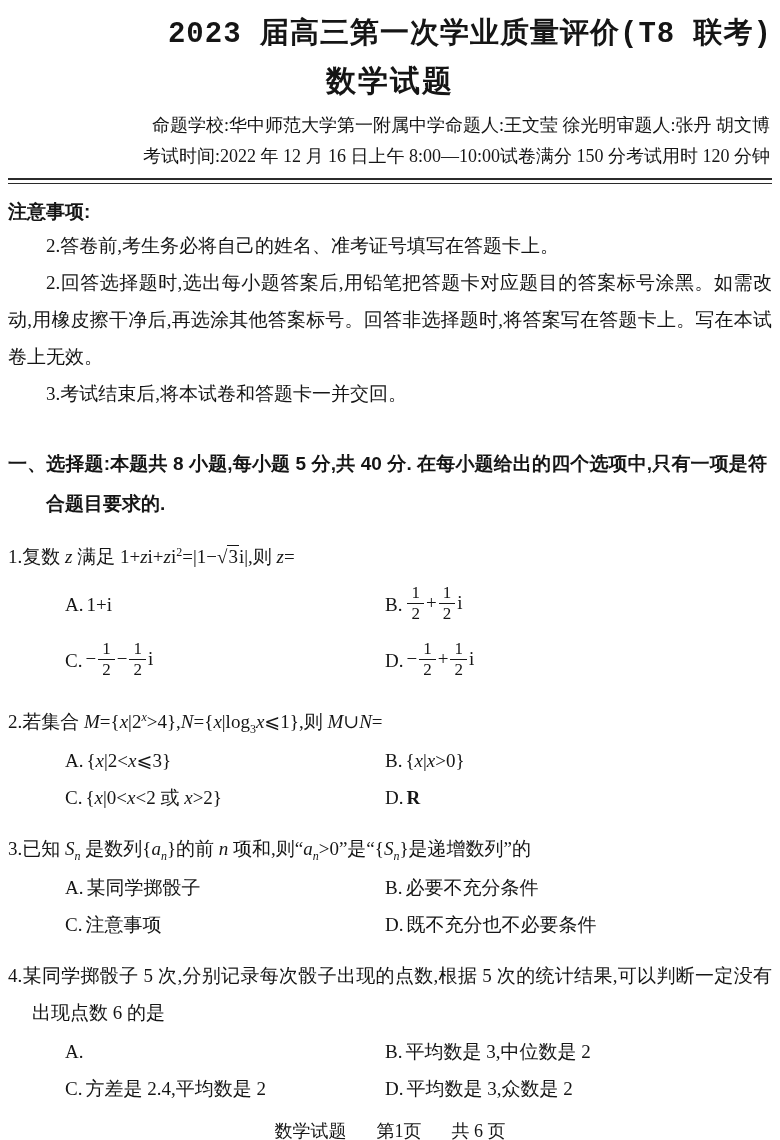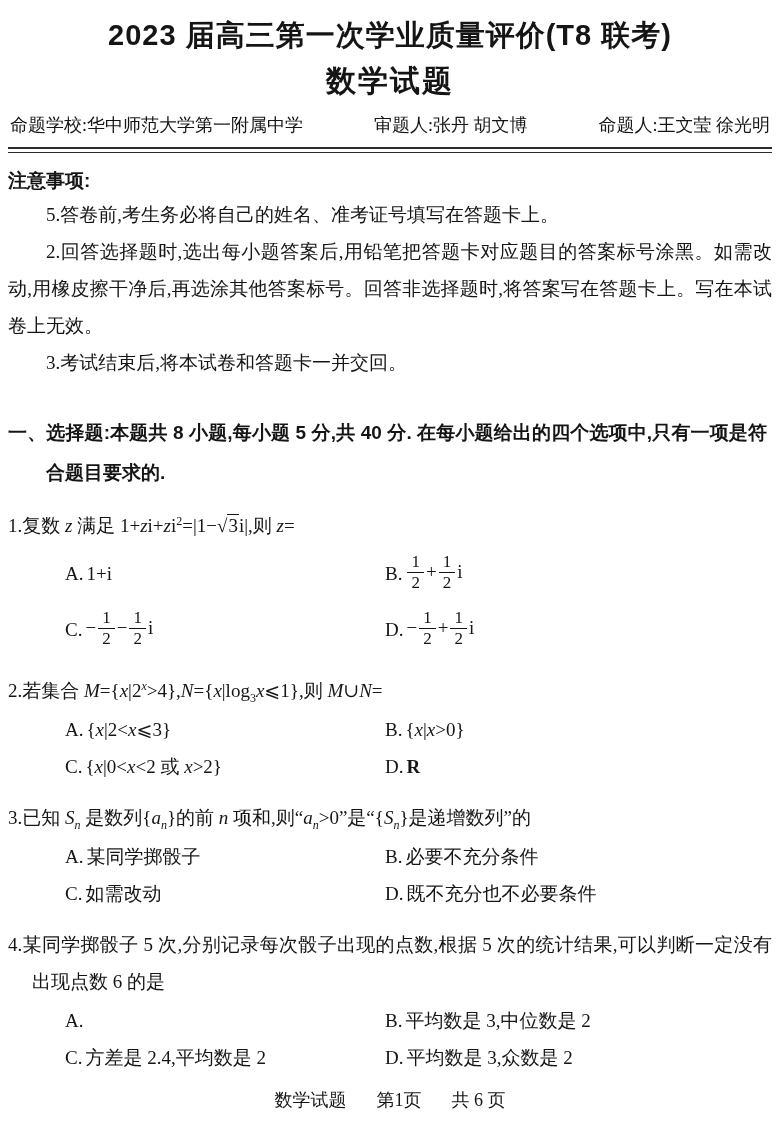--- a/index.html
+++ b/index.html
@@ -5,31 +5,31 @@
   html,body{margin:0;padding:0;background:#ffffff;}
   body{
     width:780px;height:1140px;overflow:hidden;
     color:#151515;
     font-family:"Liberation Serif","DejaVu Serif",serif;
   }
   .page{padding:12px 8px 0 8px;}
 
   
   .title{
-    font-family:Liberation Sans, sans-serif;
+    font-family:Liberation Mono, monospace;
     font-weight:700;font-size:29px;line-height:38px;
-    text-align:center;margin:4px 0 0 0;letter-spacing:1px;
+    text-align:right;margin:4px 0 0 0;letter-spacing:1px;
   }
   .subtitle{
     font-family:"Liberation Sans","DejaVu Sans",sans-serif;
     font-weight:700;font-size:30px;line-height:38px;
     text-align:center;margin:8px 0 0 0;letter-spacing:2px;
   }
   .info-row{
-    display:flex;justify-content:space-between;align-items:baseline;
+    display:flex;justify-content:flex-end;align-items:baseline;
     font-size:18px;line-height:26px;margin:0 2px;
   }
   .info-row.first{margin-top:12px;}
   .info-row.second{margin-top:5px;}
   .double-rule{
     margin-top:9px;height:3px;
     border-top:2px solid #2b2b2b;border-bottom:1px solid #2b2b2b;
   }
 
   
@@ -88,29 +88,34 @@
 </head>
 <body>
 
 <div class="page">
 
   <h1 class="title">2023 届高三第一次学业质量评价(T8 联考)</h1>
   <h2 class="subtitle">数学试题</h2>
 
   <div class="info-row first">
     <span>命题学校:华中师范大学第一附属中学</span>
+    <span>命题人:王文莹 徐光明</span>
     <span>审题人:张丹 胡文博</span>
-    <span>命题人:王文莹 徐光明</span>
+  </div>
+  <div class="info-row second">
+    <span>考试时间:2022 年 12 月 16 日上午 8:00—10:00</span>
+    <span>试卷满分 150 分</span>
+    <span>考试用时 120 分钟</span>
   </div>
 
   <div class="double-rule"></div>
 
   <div class="notice-head">注意事项:</div>
   <div class="notice">
-    <p>5.答卷前,考生务必将自己的姓名、准考证号填写在答题卡上。</p>
+    <p>2.答卷前,考生务必将自己的姓名、准考证号填写在答题卡上。</p>
     <p>2.回答选择题时,选出每小题答案后,用铅笔把答题卡对应题目的答案标号涂黑。如需改动,用橡皮擦干净后,再选涂其他答案标号。回答非选择题时,将答案写在答题卡上。写在本试卷上无效。</p>
     <p>3.考试结束后,将本试卷和答题卡一并交回。</p>
   </div>
 
   <div class="section-head">一、选择题:本题共 8 小题,每小题 5 分,共 40 分. 在每小题给出的四个选项中,只有一项是符合题目要求的.</div>
 
   <div class="question">
     <span class="stem">1.复数 <span class="vi">z</span> 满足 1+<span class="vi">z</span>i+<span class="vi">z</span>i<sup>2</sup>=|1−<span class="sqrt">√<span class="rad">3</span></span>i|,则 <span class="vi">z</span>=</span>
     <div class="options options-tall">
       <div class="opt">
@@ -178,21 +183,21 @@
       <div class="opt">
         <span class="opt-label">A.</span>
         <span class="opt-math">某同学掷骰子</span>
       </div>
       <div class="opt">
         <span class="opt-label">B.</span>
         <span class="opt-math">必要不充分条件</span>
       </div>
       <div class="opt">
         <span class="opt-label">C.</span>
-        <span class="opt-math">如需改动</span>
+        <span class="opt-math">注意事项</span>
       </div>
       <div class="opt">
         <span class="opt-label">D.</span>
         <span class="opt-math">既不充分也不必要条件</span>
       </div>
     </div>
   </div>
 
   <div class="question">
     <span class="stem">4.某同学掷骰子 5 次,分别记录每次骰子出现的点数,根据 5 次的统计结果,可以判断一定没有出现点数 6 的是</span>

